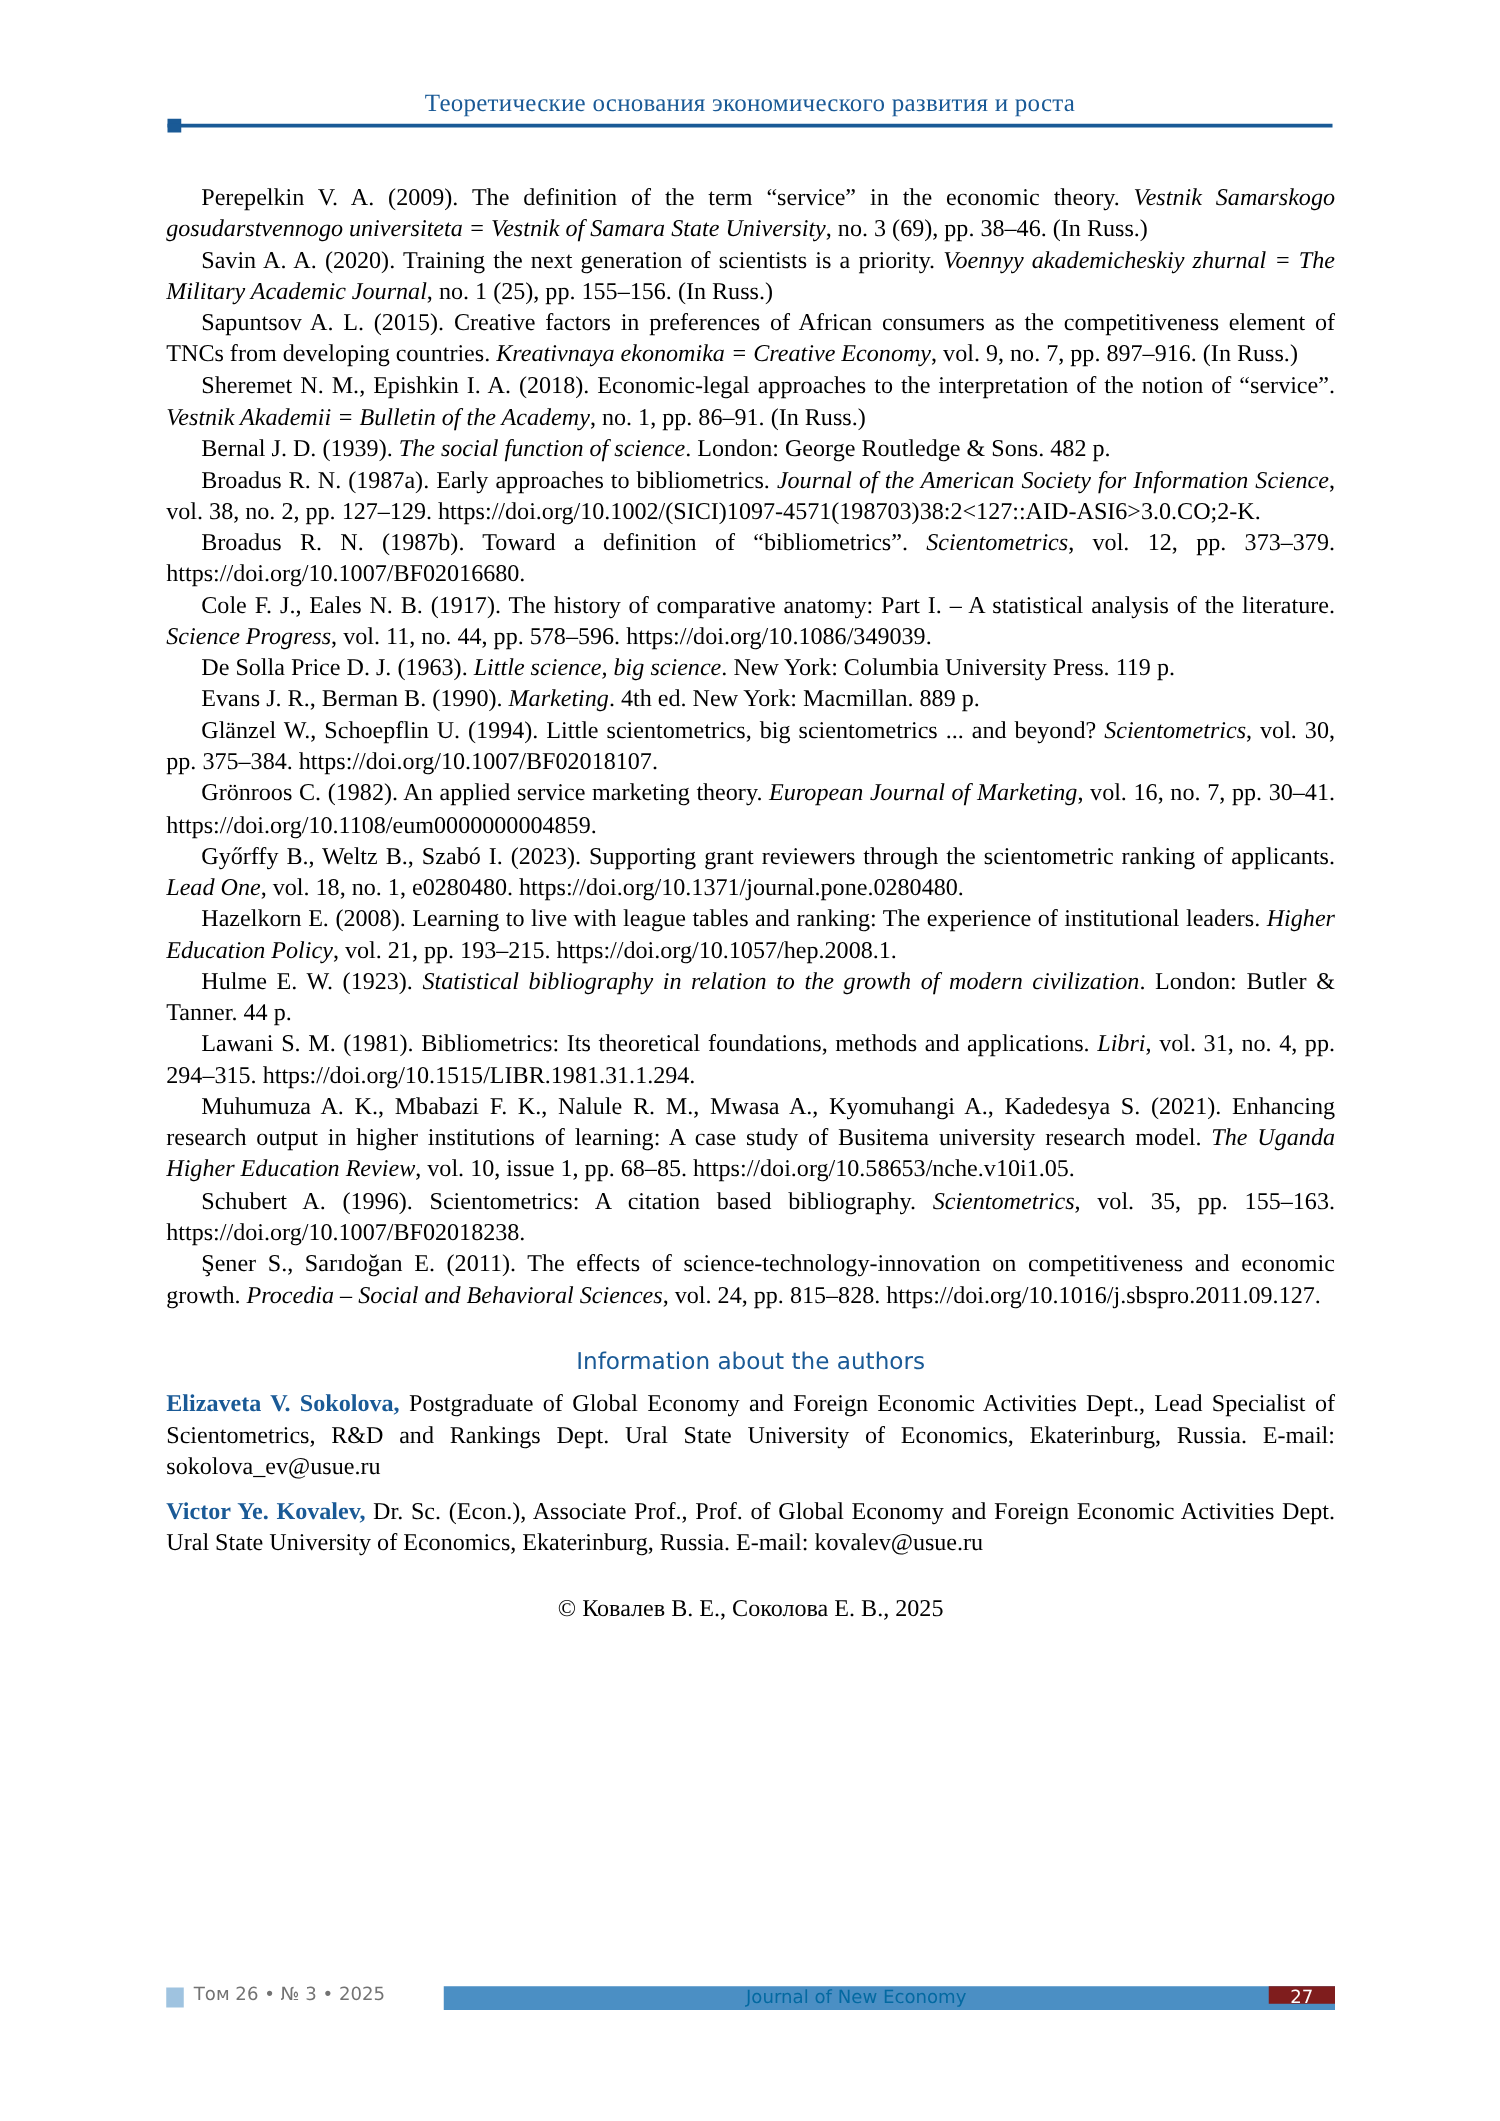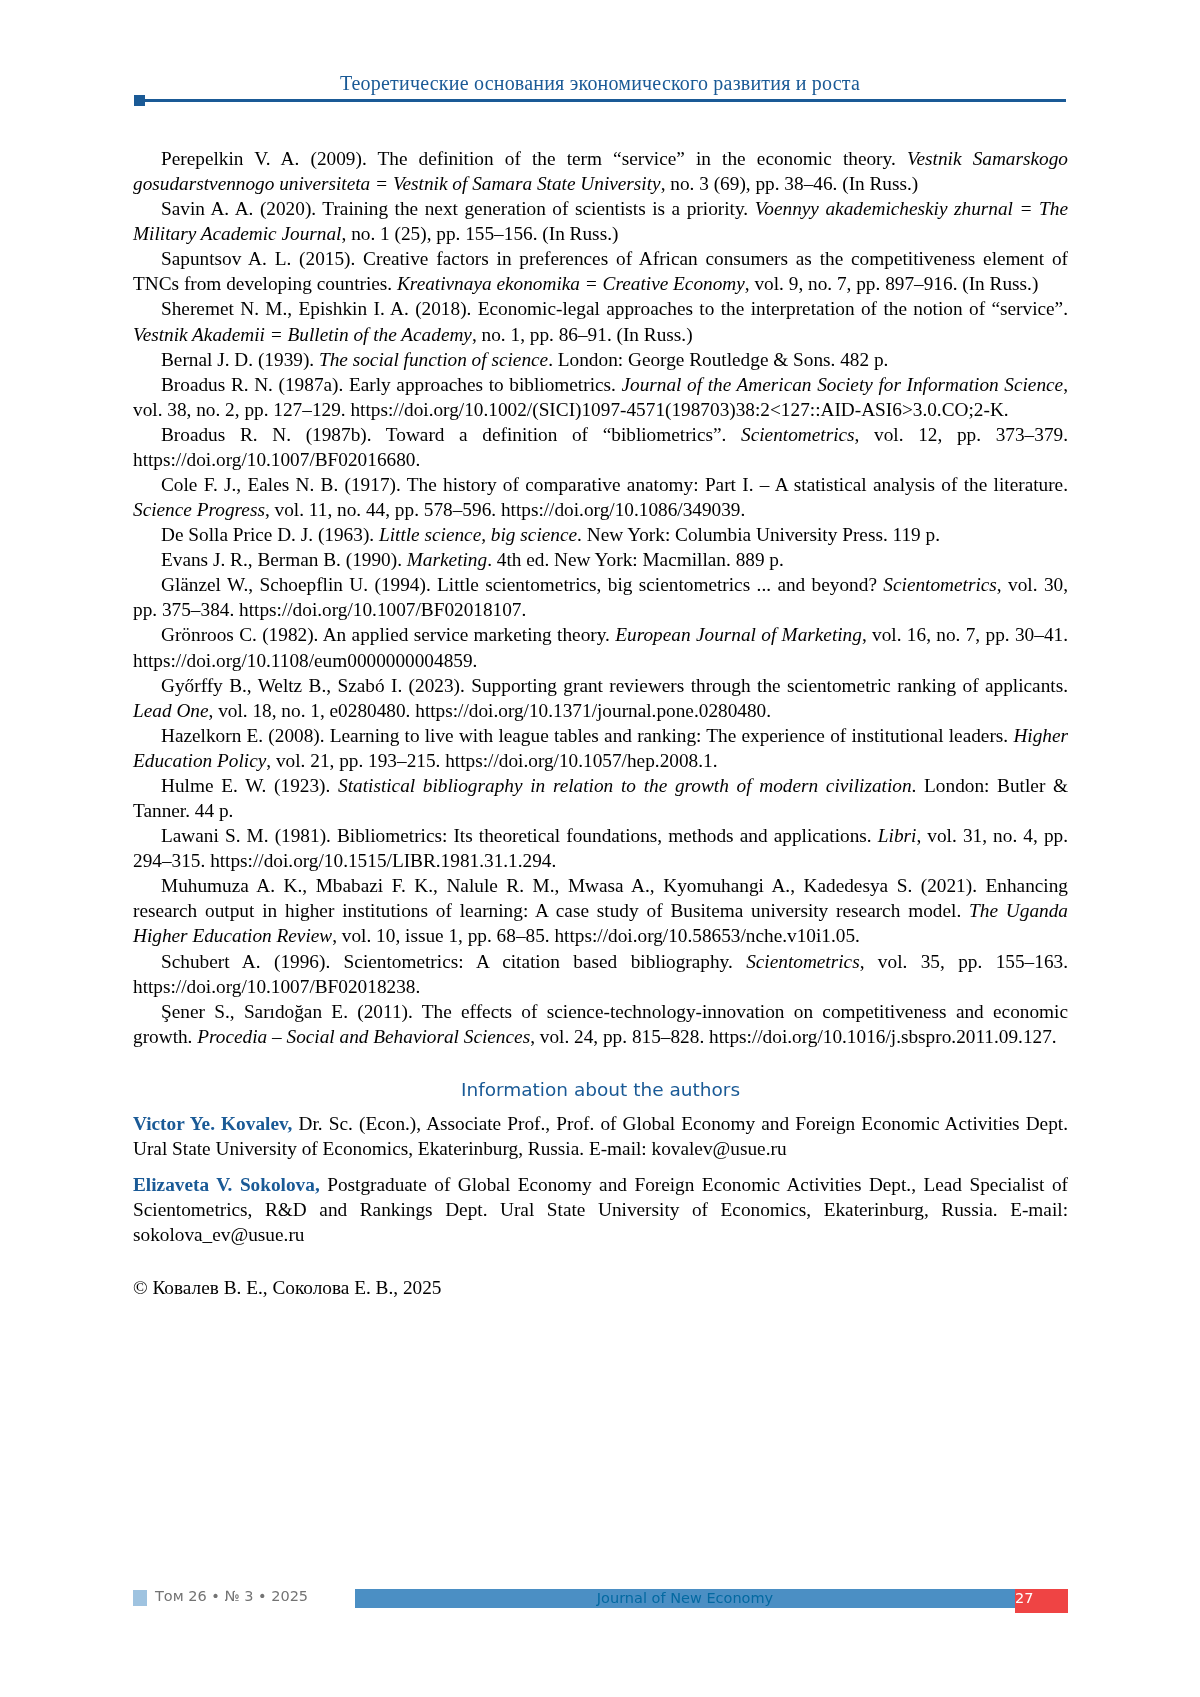--- a/index.html
+++ b/index.html
@@ -86,21 +86,21 @@
     line-height: 1.30;
     text-align: justify;
     text-indent: 0;
   }
   .author-name {
     font-weight: bold;
     color: #1a5a96;
   }
   .copyright {
     margin-top: 30px;
-    text-align: left;
+    text-align: center;
     font-size: 19.3px;
   }
 
   
   .footer {
     position: absolute;
     left: 133px;
     top: 1588px;
     width: 935px;
     height: 22px;
@@ -131,27 +131,27 @@
     width: 660px; height: 19px;
     line-height: 19px;
     text-align: center;
     font-family: "DejaVu Sans", sans-serif;
     font-size: 14.5px;
     color: #0369a1;
   }
   .footer-pageno {
     position: absolute;
     left: 882px; top: 1px;
-    width: 53px; height: 24px;
+    width: 53px; height: 14px;
     line-height: 19px;
-    text-align: left;
+    text-align: center;
     font-family: "DejaVu Sans", sans-serif;
     font-size: 14.5px;
     color: #ffffff;
-    background: #ef4444;
+    background: #7f1d1d;
   }
 </style>
 </head>
 <body>
 
 <div class="page">
 
   <div class="header-rule-cap"></div>
   <div class="header-rule"></div>
   <div class="header">
@@ -176,22 +176,22 @@
         <p class="ref">Hazelkorn E. (2008). Learning to live with league tables and ranking: The experience of institutional leaders. <i>Higher Education Policy</i>, vol. 21, pp. 193–215. https://doi.org/10.1057/hep.2008.1.</p>
         <p class="ref">Hulme E. W. (1923). <i>Statistical bibliography in relation to the growth of modern civilization</i>. London: Butler &amp; Tanner. 44 p.</p>
         <p class="ref">Lawani S. M. (1981). Bibliometrics: Its theoretical foundations, methods and applications. <i>Libri</i>, vol. 31, no. 4, pp. 294–315. https://doi.org/10.1515/LIBR.1981.31.1.294.</p>
         <p class="ref">Muhumuza A. K., Mbabazi F. K., Nalule R. M., Mwasa A., Kyomuhangi A., Kadedesya S. (2021). Enhancing research output in higher institutions of learning: A case study of Busitema university research model. <i>The Uganda Higher Education Review</i>, vol. 10, issue 1, pp. 68–85. https://doi.org/10.58653/nche.v10i1.05.</p>
         <p class="ref">Schubert A. (1996). Scientometrics: A citation based bibliography. <i>Scientometrics</i>, vol. 35, pp. 155–163. https://doi.org/10.1007/BF02018238.</p>
         <p class="ref">Şener S., Sarıdoğan E. (2011). The effects of science-technology-innovation on competitiveness and economic growth. <i>Procedia – Social and Behavioral Sciences</i>, vol. 24, pp. 815–828. https://doi.org/10.1016/j.sbspro.2011.09.127.</p>
       </div>
 
     <div class="authors-heading">Information about the authors</div>
     <div id="authors">
+        <p class="author"><span class="author-name">Elizaveta V. Sokolova,</span><span> Postgraduate of Global Economy and Foreign Economic Activities Dept., Lead Specialist of Scientometrics, R&amp;D and Rankings Dept. Ural State University of Economics, Ekaterinburg, Russia. E-mail: sokolova_ev@usue.ru</span></p>
         <p class="author"><span class="author-name">Victor Ye. Kovalev,</span><span> Dr. Sc. (Econ.), Associate Prof., Prof. of Global Economy and Foreign Economic Activities Dept. Ural State University of Economics, Ekaterinburg, Russia. E-mail: kovalev@usue.ru</span></p>
-        <p class="author"><span class="author-name">Elizaveta V. Sokolova,</span><span> Postgraduate of Global Economy and Foreign Economic Activities Dept., Lead Specialist of Scientometrics, R&amp;D and Rankings Dept. Ural State University of Economics, Ekaterinburg, Russia. E-mail: sokolova_ev@usue.ru</span></p>
       </div>
 
     <div class="copyright">© Ковалев В. Е., Соколова Е. В., 2025</div>
   </div>
 
   <div class="footer">
     <div class="footer-sq"></div>
     <div class="footer-vol">Том 26 • № 3 • 2025</div>
     <div class="footer-bar"></div>
     <div class="footer-journal">Journal of New Economy</div>

